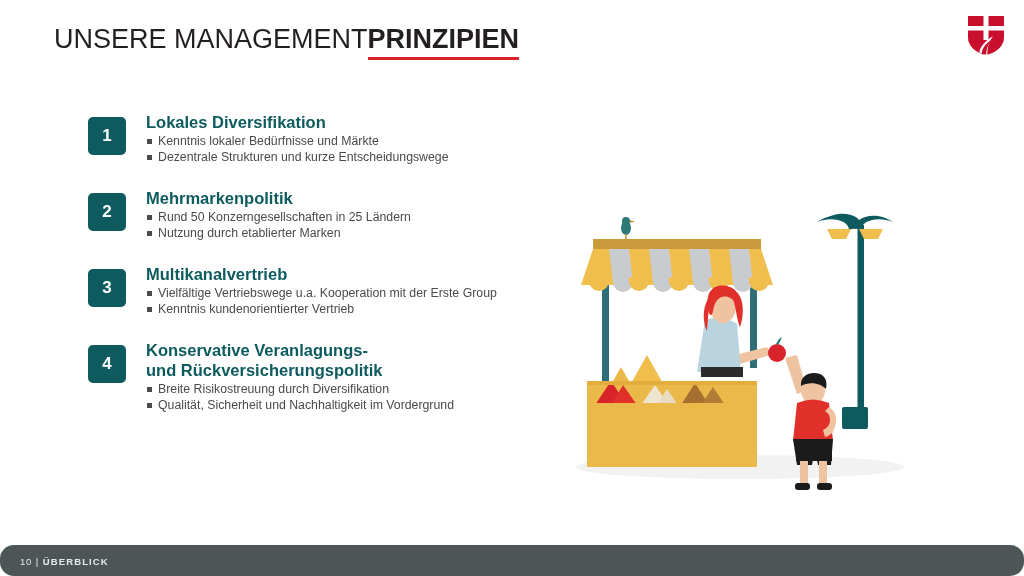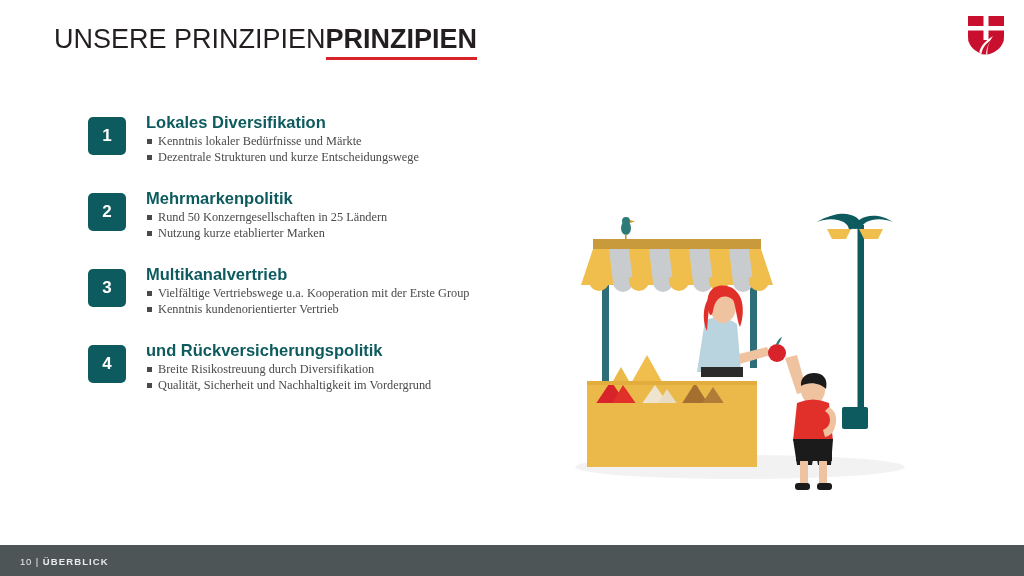--- a/index.html
+++ b/index.html
@@ -74,21 +74,21 @@
     margin-left: 58px;
   }
   .p-title {
     color: #0d5b5e;
     font-size: 16.5px;
     font-weight: 700;
     line-height: 20px;
     margin-bottom: 1px;
   }
   .p-title-line { display: block; }
-  .bullets { list-style: none; font-family: Liberation Serif, serif; }
+  .bullets { list-style: none; }
   .bullets li {
     position: relative;
     color: #4a4a4a;
     font-size: 12.3px;
     line-height: 16px;
     padding-left: 12px;
   }
   .bullets li::before {
     content: "";
     position: absolute;
@@ -103,41 +103,42 @@
     left: 545px; top: 195px;
     width: 400px; height: 300px;
   }
 
   
   .footer {
     position: absolute;
     left: 0; bottom: 0;
     width: 1024px; height: 31px;
     background: #4d5556;
+    border-radius: 14px;
   }
   .footer-text {
     position: absolute;
     left: 20px; top: 50%;
     transform: translateY(-50%);
     color: #e9eaea;
     font-size: 9.5px;
     letter-spacing: 0.6px;
     white-space: nowrap;
   }
   .footer-page { font-weight: 400; }
   .footer-sep { margin: 0 4px; font-weight: 400; }
   .footer-section { font-weight: 700; letter-spacing: 1.1px; }
 </style>
 </head>
 <body>
 
 <div class="slide">
 
   <div class="title-block">
-    <span class="title-light">UNSERE PRINZIPIEN</span><span class="title-bold">PRINZIPIEN</span>
+    <span class="title-light">UNSERE MANAGEMENT</span><span class="title-bold">PRINZIPIEN</span>
   </div>
 
   <div class="logo">
     <svg viewBox="0 0 40 42" width="40" height="42" aria-hidden="true">
       <path d="M2 2 H38 V23 C38 33 29 39 20 41 C11 39 2 33 2 23 Z" fill="#c8102e"></path>
       <rect x="17.5" y="2" width="5" height="24" fill="#ffffff"></rect>
       <rect x="2" y="12" width="36" height="4.5" fill="#ffffff"></rect>
       <path d="M13 41.5 C13 33 19 27 27 22 C22 30 21 35 21.5 41.8 Z" fill="#ffffff"></path>
       <path d="M15.5 40.2 C16 34 20.5 29 25.5 25.5 C21.5 31.5 20.2 35.5 20.2 40.6 Z" fill="#c8102e"></path>
       <path d="M2 26.5 C5 34 12 38.5 20 41 C28 38.5 35 34 38 26.5 L38 23 C38 33 29 39 20 41 C11 39 2 33 2 23 Z" fill="#c8102e"></path>
@@ -160,21 +161,21 @@
     </div>
 
     <div class="principle">
       <div class="badge">2</div>
       <div class="p-body">
         <div class="p-title">
           <span class="p-title-line">Mehrmarkenpolitik</span>
         </div>
         <ul class="bullets">
           <li>Rund 50 Konzerngesellschaften in 25 Ländern</li>
-          <li>Nutzung kurze etablierter Marken</li>
+          <li>Nutzung durch etablierter Marken</li>
         </ul>
       </div>
     </div>
 
     <div class="principle">
       <div class="badge">3</div>
       <div class="p-body">
         <div class="p-title">
           <span class="p-title-line">Multikanalvertrieb</span>
         </div>
@@ -182,20 +183,21 @@
           <li>Vielfältige Vertriebswege u.a. Kooperation mit der Erste Group</li>
           <li>Kenntnis kundenorientierter Vertrieb</li>
         </ul>
       </div>
     </div>
 
     <div class="principle">
       <div class="badge">4</div>
       <div class="p-body">
         <div class="p-title">
+          <span class="p-title-line">Konservative Veranlagungs-</span>
           <span class="p-title-line">und Rückversicherungspolitik</span>
         </div>
         <ul class="bullets">
           <li>Breite Risikostreuung durch Diversifikation</li>
           <li>Qualität, Sicherheit und Nachhaltigkeit im Vordergrund</li>
         </ul>
       </div>
     </div>
 
   </div>

